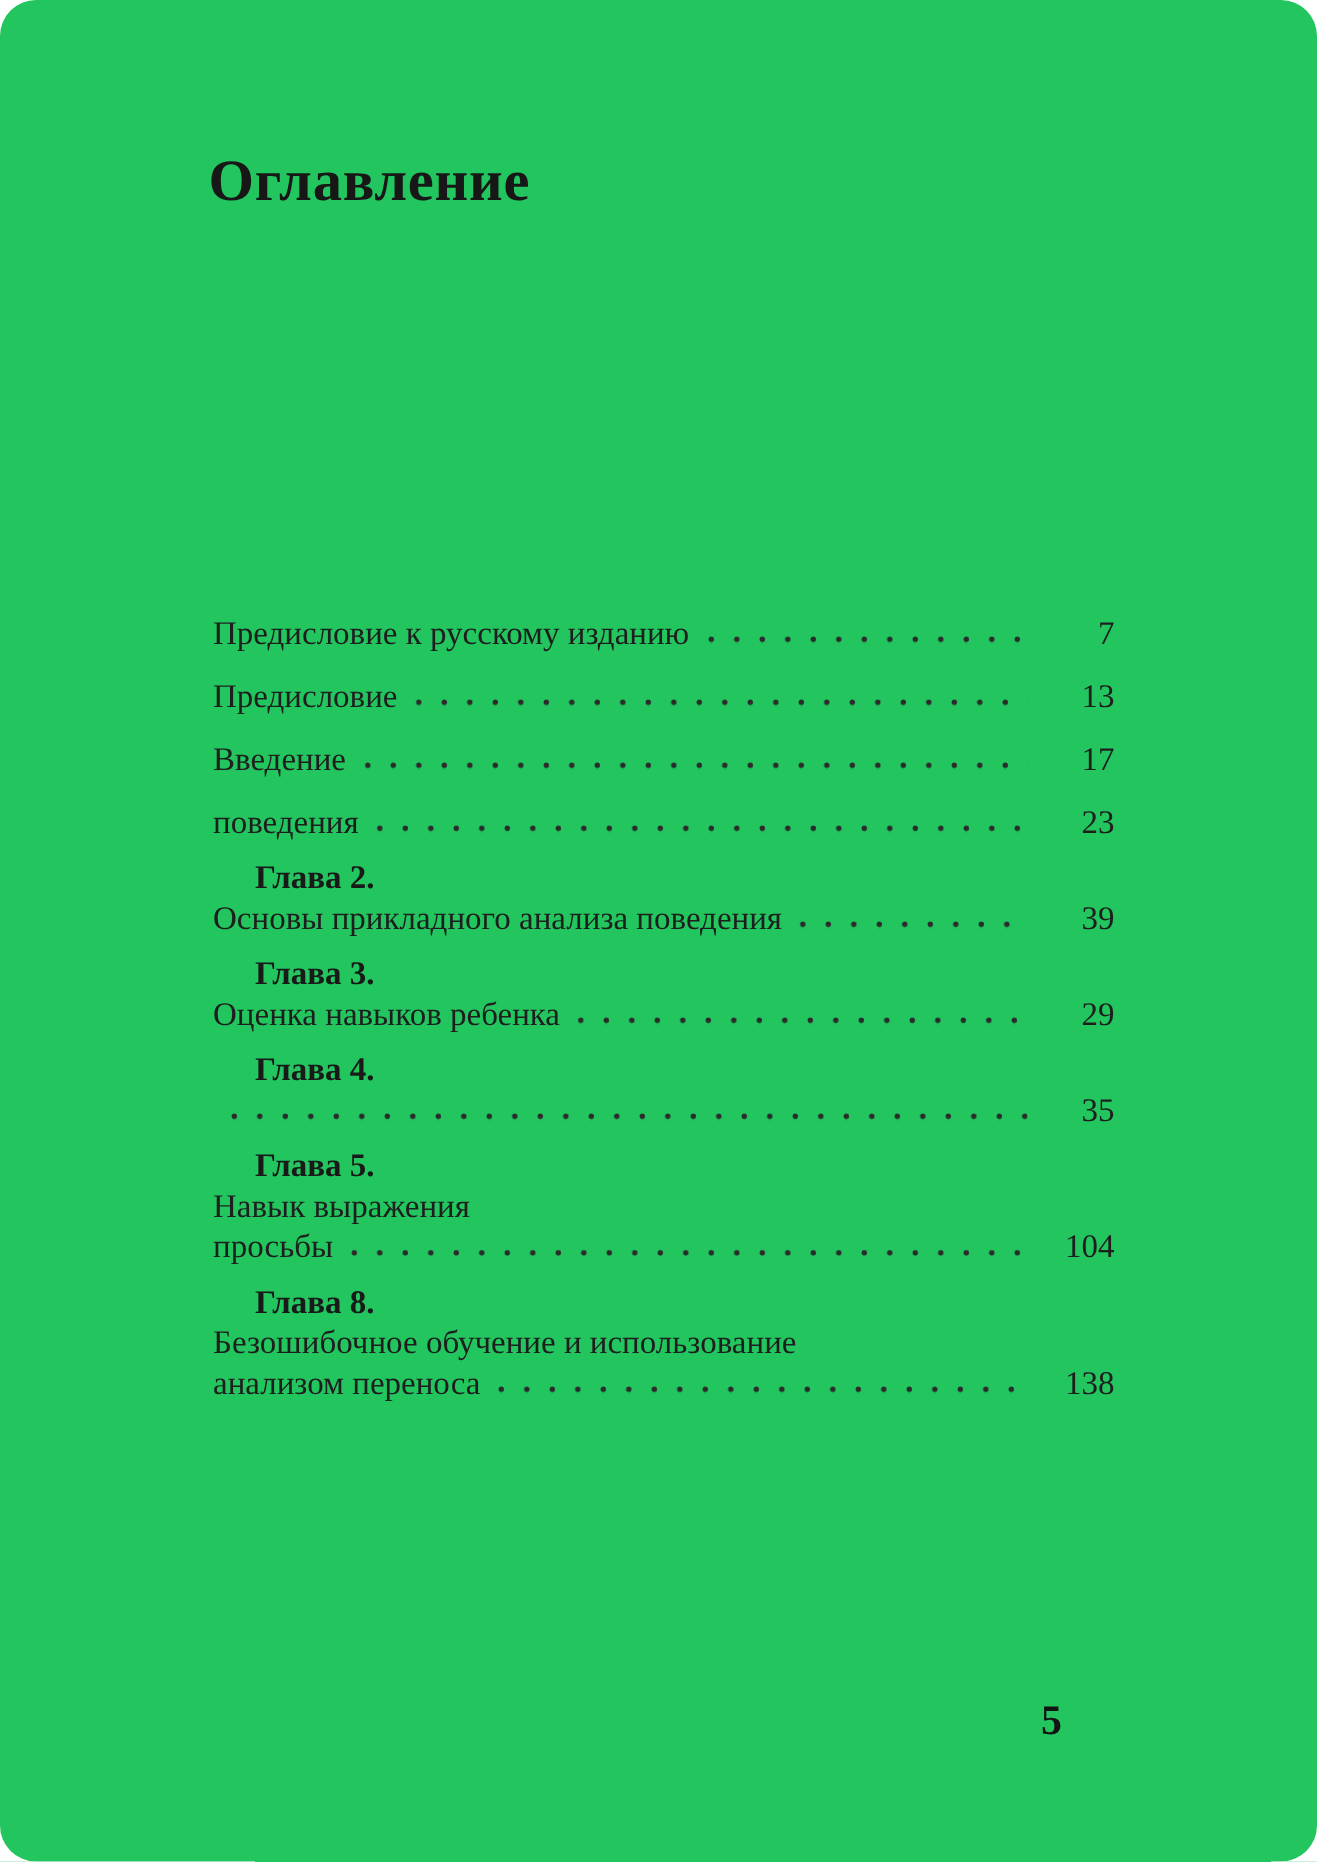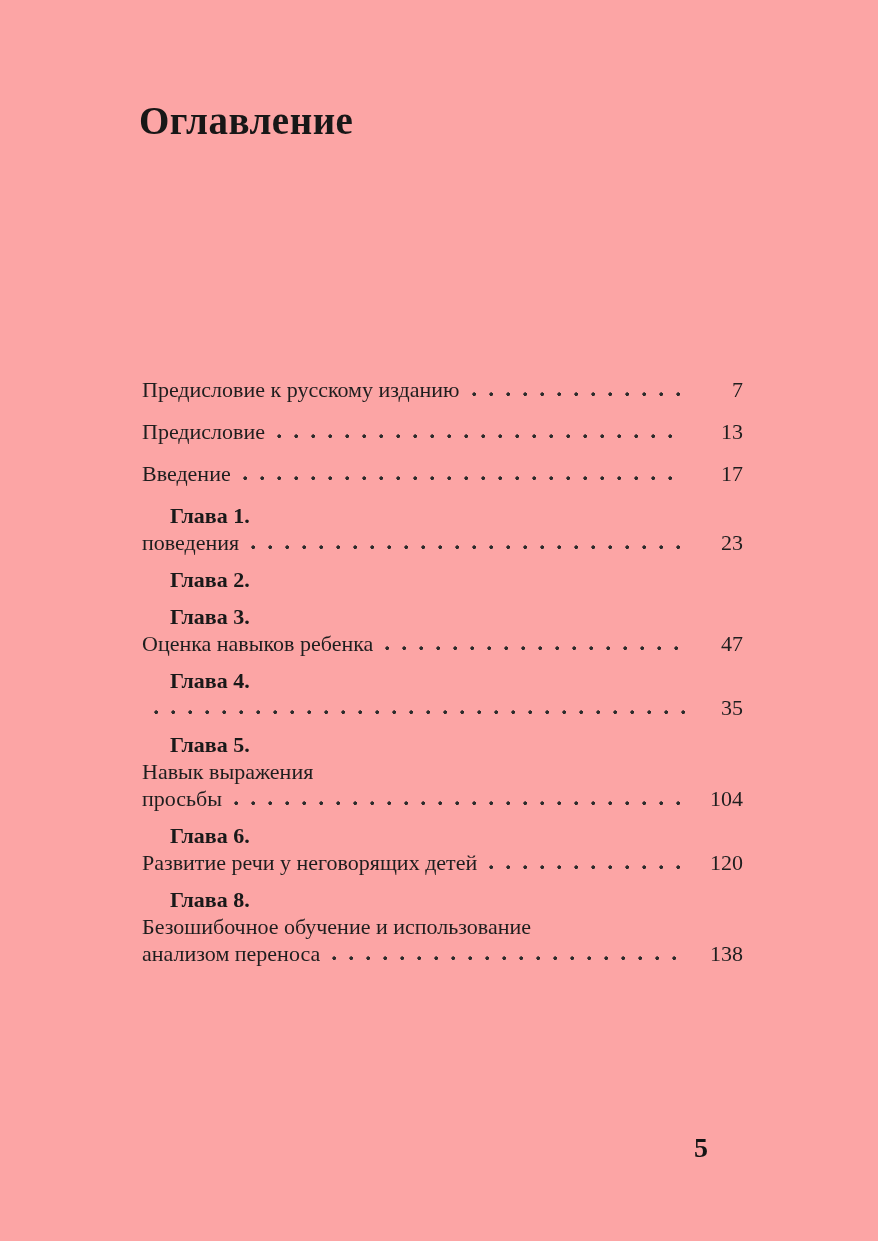--- a/index.html
+++ b/index.html
@@ -4,39 +4,40 @@
 <style>
   html, body {
     margin: 0;
     padding: 0;
     background: #ffffff;
   }
   .page {
     position: relative;
     width: 878px;
     height: 1241px;
-    background: #fca5a5;
+    background: #22c55e;
     font-family: "Liberation Serif", "DejaVu Serif", serif;
     color: #1e1e1e;
     overflow: hidden;
+    border-radius: 24px;
   }
   .title {
     position: absolute;
     left: 139px;
     top: 98px;
     font-size: 39px;
     font-weight: 700;
     letter-spacing: 0.5px;
     color: #171717;
     margin: 0;
   }
   .toc {
     position: absolute;
     left: 142px;
-    top: 376px;
+    top: 408px;
     width: 601px;
     font-size: 22px;
     line-height: 27px;
   }
   .row {
     display: flex;
     align-items: baseline;
     margin-bottom: 15px;
   }
   .label {
@@ -106,38 +107,42 @@
       <span class="pg">13</span>
     </div>
 
     <div class="row">
       <span class="label">Введение</span>
       <span class="leader"></span>
       <span class="pg">17</span>
     </div>
 
     <div class="chapter">
-      <div class="chapter-heading">Глава 1.</div>
       <div class="row">
         <span class="label">поведения</span>
         <span class="leader"></span>
         <span class="pg">23</span>
       </div>
     </div>
 
     <div class="chapter">
       <div class="chapter-heading">Глава 2.</div>
+      <div class="row">
+        <span class="label">Основы прикладного анализа поведения</span>
+        <span class="leader"></span>
+        <span class="pg">39</span>
+      </div>
     </div>
 
     <div class="chapter">
       <div class="chapter-heading">Глава 3.</div>
       <div class="row">
         <span class="label">Оценка навыков ребенка</span>
         <span class="leader"></span>
-        <span class="pg">47</span>
+        <span class="pg">29</span>
       </div>
     </div>
 
     <div class="chapter">
       <div class="chapter-heading">Глава 4.</div>
       <div class="row">
         <span class="leader"></span>
         <span class="pg">35</span>
       </div>
     </div>
@@ -145,28 +150,20 @@
     <div class="chapter">
       <div class="chapter-heading">Глава 5.</div>
       <div class="chapter-line">Навык выражения</div>
       <div class="row">
         <span class="label">просьбы</span>
         <span class="leader"></span>
         <span class="pg">104</span>
       </div>
     </div>
 
-    <div class="chapter">
-      <div class="chapter-heading">Глава 6.</div>
-      <div class="row">
-        <span class="label">Развитие речи у неговорящих детей</span>
-        <span class="leader"></span>
-        <span class="pg">120</span>
-      </div>
-    </div>
 
     <div class="chapter">
       <div class="chapter-heading">Глава 8.</div>
       <div class="chapter-line">Безошибочное обучение и использование</div>
       <div class="row">
         <span class="label">анализом переноса</span>
         <span class="leader"></span>
         <span class="pg">138</span>
       </div>
     </div>

